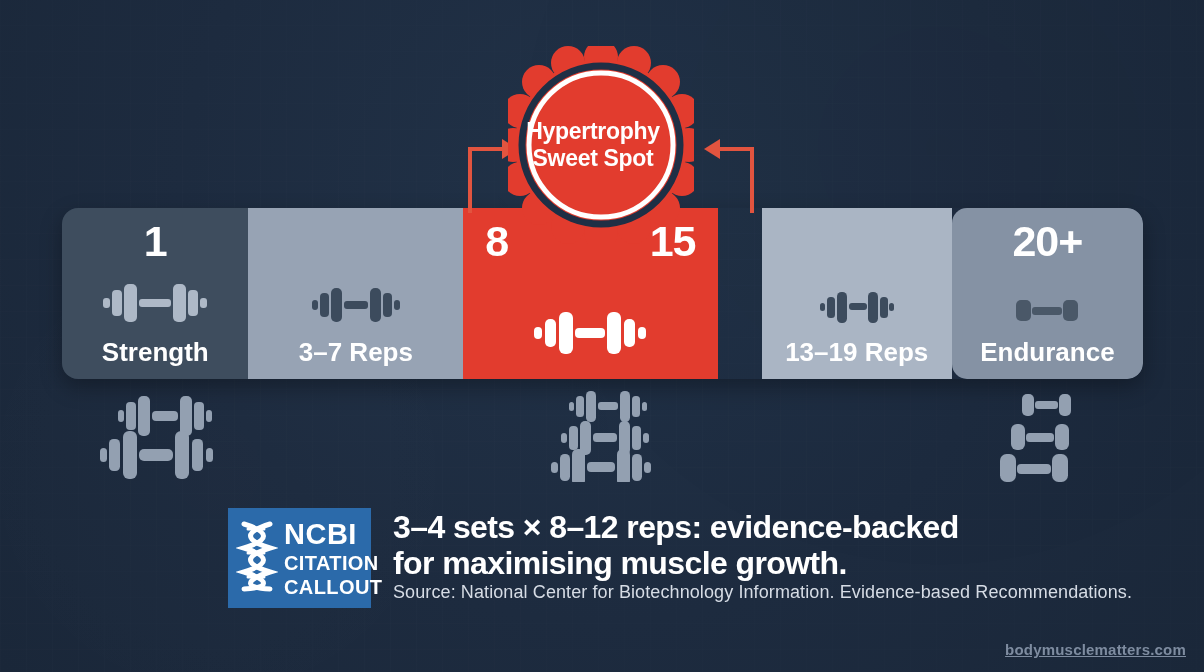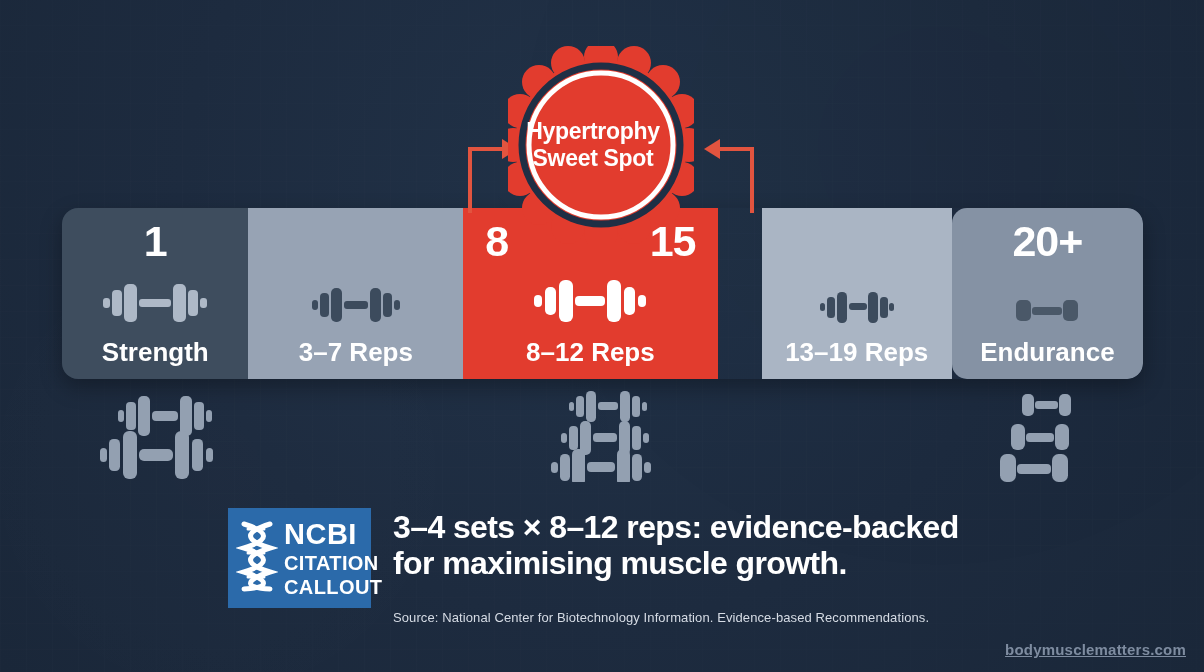--- a/index.html
+++ b/index.html
@@ -166,22 +166,22 @@
   .cite-headline {
     color: #ffffff;
     font-size: 32px;
     font-weight: bold;
     line-height: 1.12;
     letter-spacing: -.6px;
     white-space: nowrap;
   }
   #cite-source {
     color: #d6dce5;
-    font-size: 13px;
-    margin-top: 28px;
+    font-size: 18px;
+    margin-top: 0;
     letter-spacing: .1px;
   }
 
   
   #watermark {
     position: absolute;
     right: 18px;
     bottom: 14px;
     color: #7e8ca0;
     font-size: 15px;
@@ -242,21 +242,20 @@
             <rect x="0" y="20" width="8" height="12" rx="4"></rect>
             <rect x="11" y="12" width="11" height="28" rx="5"></rect>
             <rect x="25" y="5" width="14" height="42" rx="6"></rect>
             <rect x="41" y="21" width="30" height="10" rx="4"></rect>
             <rect x="73" y="5" width="14" height="42" rx="6"></rect>
             <rect x="90" y="12" width="11" height="28" rx="5"></rect>
             <rect x="104" y="20" width="8" height="12" rx="4"></rect>
           </g>
         </svg>
       </div>
-      <div class="seg-label">8–12 Reps</div>
     </div>
 
     <div class="seg" id="seg-mid" style="background: rgb(170, 181, 196);">
       <div class="seg-icon">
         <svg width="74" height="40" viewBox="0 0 74 40">
           <g fill="#3c4b5d">
             <rect x="0" y="16" width="5" height="8" rx="2.5"></rect>
             <rect x="7" y="10" width="8" height="21" rx="3.5"></rect>
             <rect x="17" y="5" width="10" height="31" rx="4.5"></rect>
             <rect x="29" y="16" width="18" height="7" rx="3"></rect>

